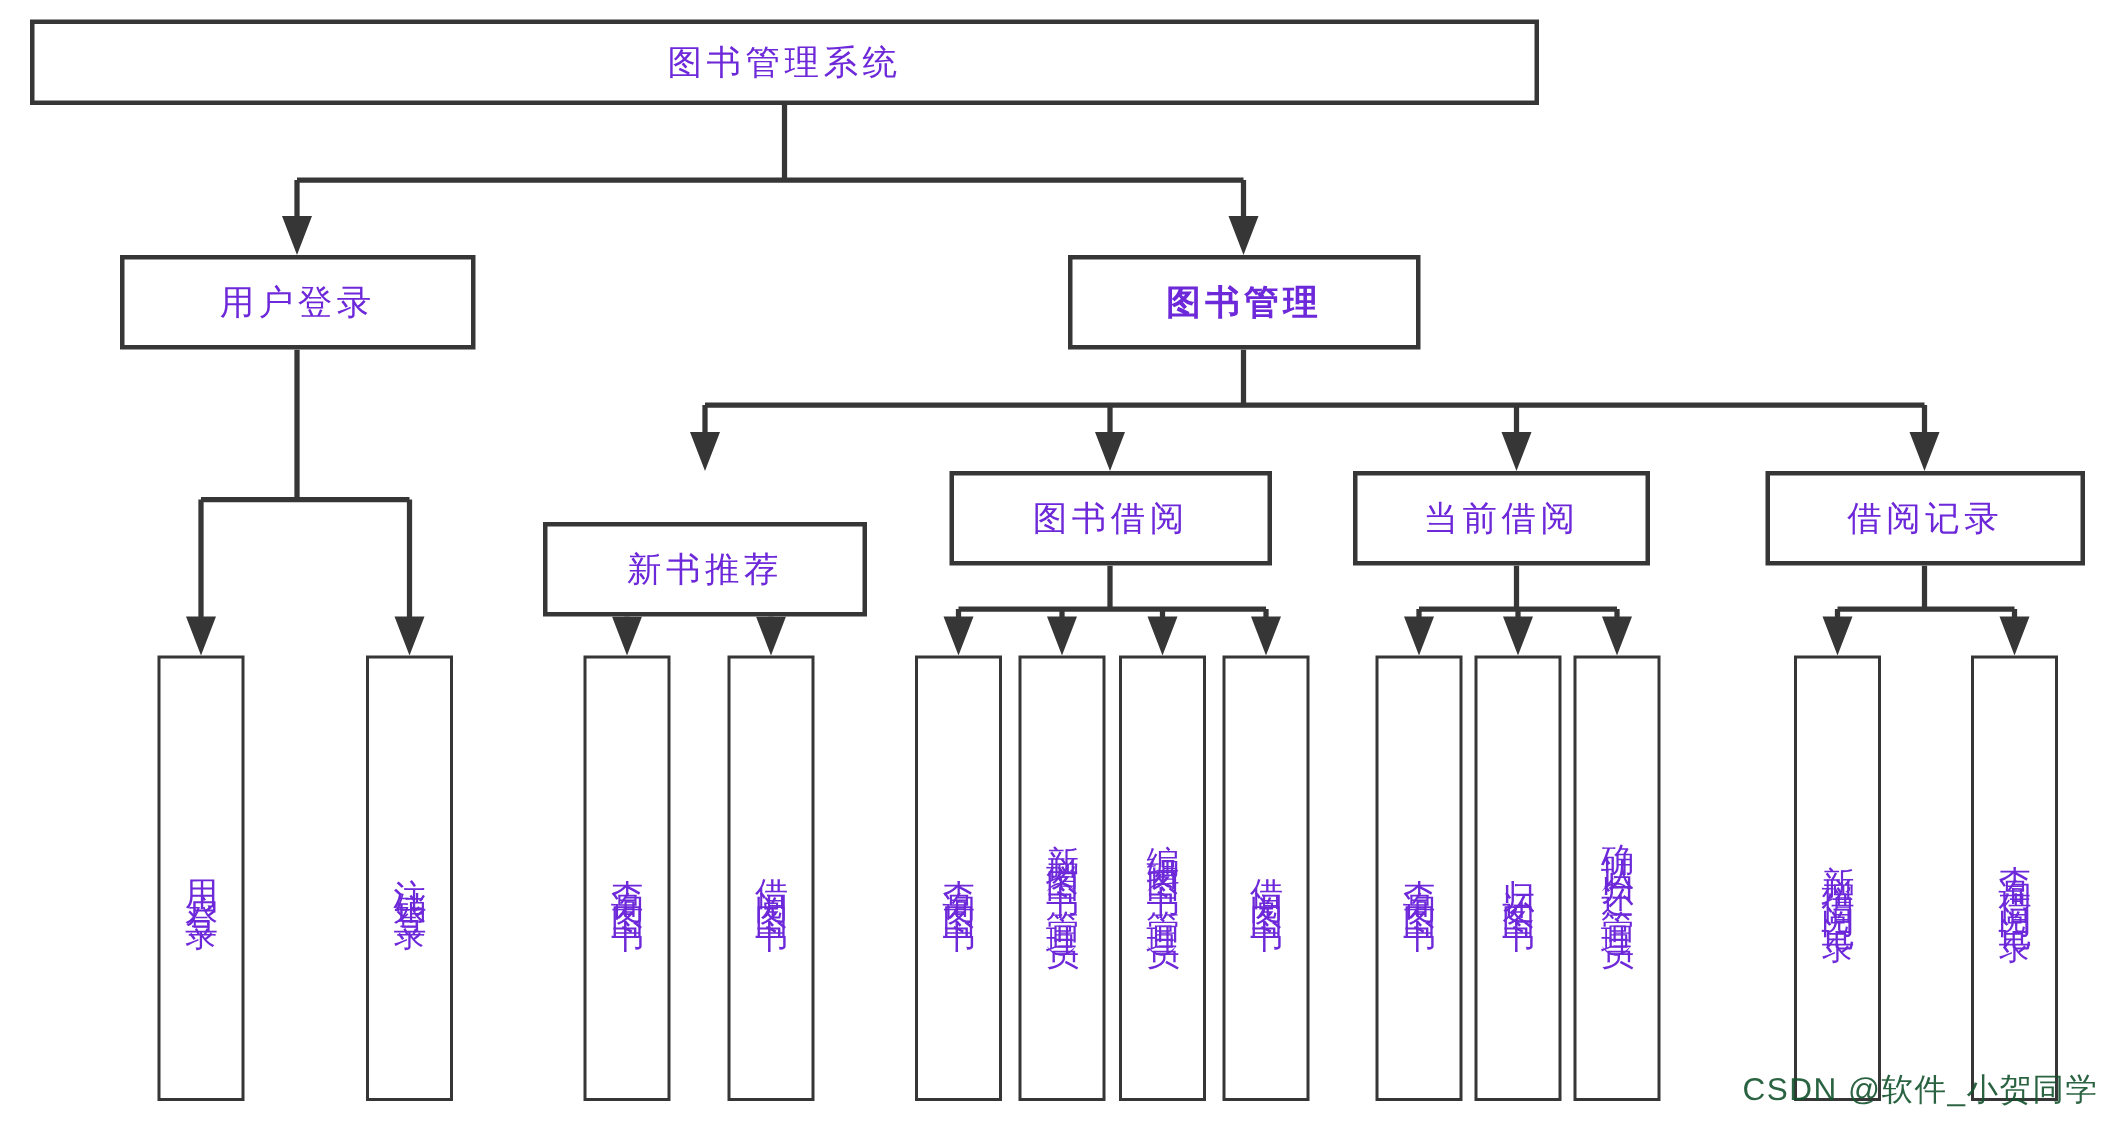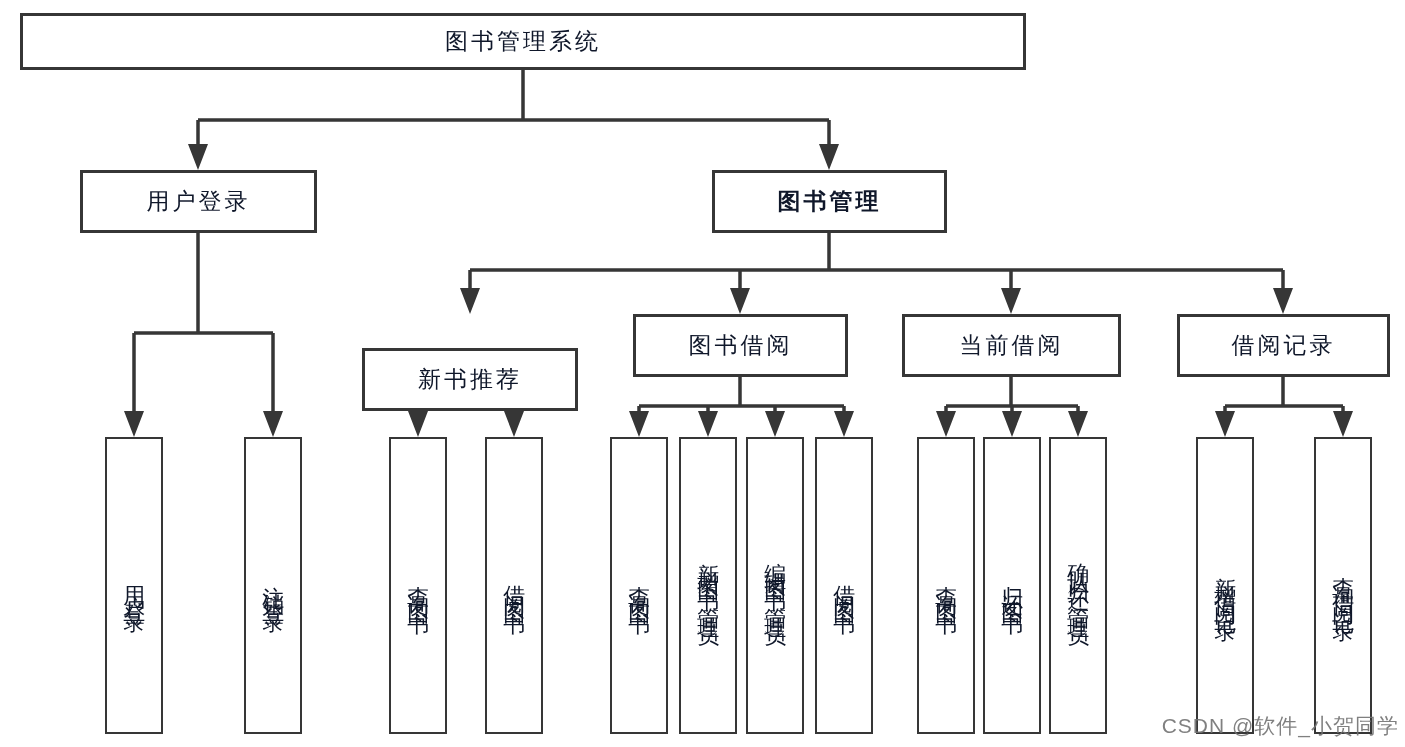--- a/index.html
+++ b/index.html
@@ -5,31 +5,31 @@
   html,body{margin:0;padding:0;background:#ffffff;}
   .canvas{
     position:relative;width:1405px;height:747px;background:#ffffff;
     font-family:"Liberation Sans","DejaVu Sans",sans-serif;overflow:hidden;
   }
   .connectors{position:absolute;left:0;top:0;width:1405px;height:747px;}
   .lines{fill:none;stroke:#363636;stroke-width:3.5;}
   .arrows{fill:#363636;stroke:none;}
   .box{
     position:absolute;box-sizing:border-box;border:3px solid #363636;background:#ffffff;
-    display:flex;align-items:center;justify-content:center;color:#0f172a;z-index:2;
+    display:flex;align-items:center;justify-content:center;color:#6d28d9;z-index:2;
   }
   .hbox{font-size:23px;letter-spacing:3px;white-space:nowrap;}
   .vbox{border-width:2.5px;}
   .vbox .vtext{
     writing-mode:vertical-rl;text-orientation:mixed;
     font-size:22px;letter-spacing:9px;line-height:1.3;
   }
   .watermark{
     position:absolute;right:6px;top:712px;z-index:5;
-    font-size:21px;letter-spacing:1px;color:#737373;opacity:.9;white-space:nowrap;
+    font-size:21px;letter-spacing:1px;color:#14532d;opacity:.9;white-space:nowrap;
   }
 </style>
 </head>
 <body>
 
 <div class="canvas">
 
   <svg class="connectors" viewBox="0 0 1405 747" xmlns="http://www.w3.org/2000/svg">
     <path class="lines" d="
       M523 70 V120 M198 120 H829 M198 120 V150 M829 120 V150
@@ -62,21 +62,21 @@
   <div class="box hbox" style="left:712px;top:170px;width:235px;height:63px;font-weight:bold;">
     <span>图书管理</span>
   </div>
 
   <div class="box hbox" style="left:362px;top:314px;width:216px;height:63px;margin-top:34px;">
     <span>新书推荐</span>
   </div>
   <div class="box hbox" style="left:633px;top:314px;width:215px;height:63px;align-items:center;">
     <span>图书借阅</span>
   </div>
-  <div class="box hbox" style="left:902px;top:314px;width:219px;height:63px;">
+  <div class="box hbox" style="left:902px;top:314px;width:198px;height:63px;">
     <span>当前借阅</span>
   </div>
   <div class="box hbox" style="left:1177px;top:314px;width:213px;height:63px;">
     <span>借阅记录</span>
   </div>
 
   <div class="box vbox" style="left:105px;top:437px;width:58px;height:297px;">
     <span class="vtext">用户登录</span>
   </div>
   <div class="box vbox" style="left:244px;top:437px;width:58px;height:297px;">

